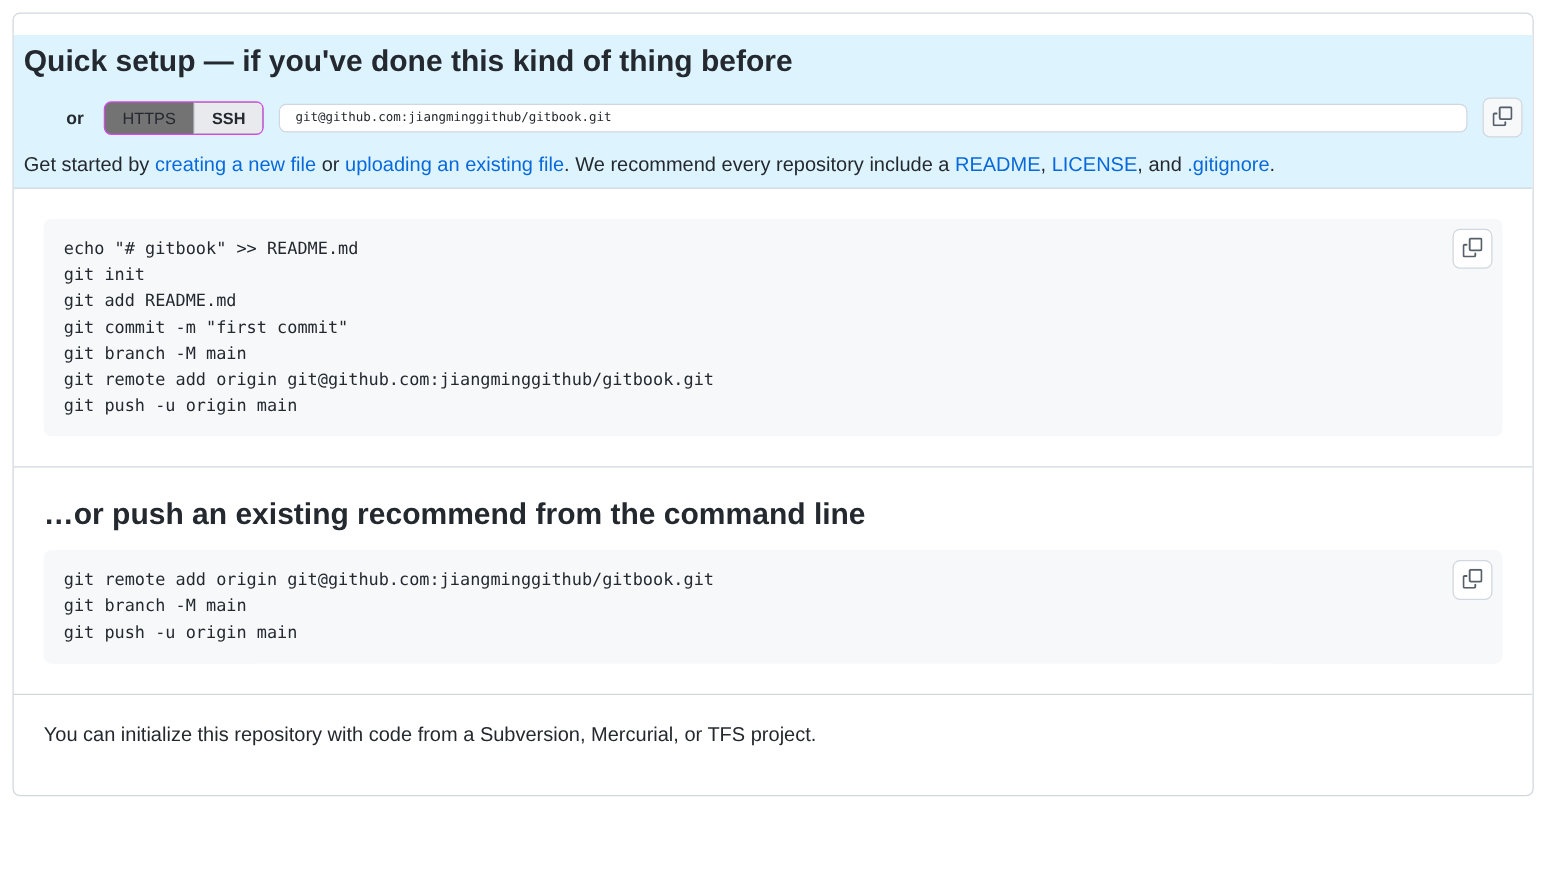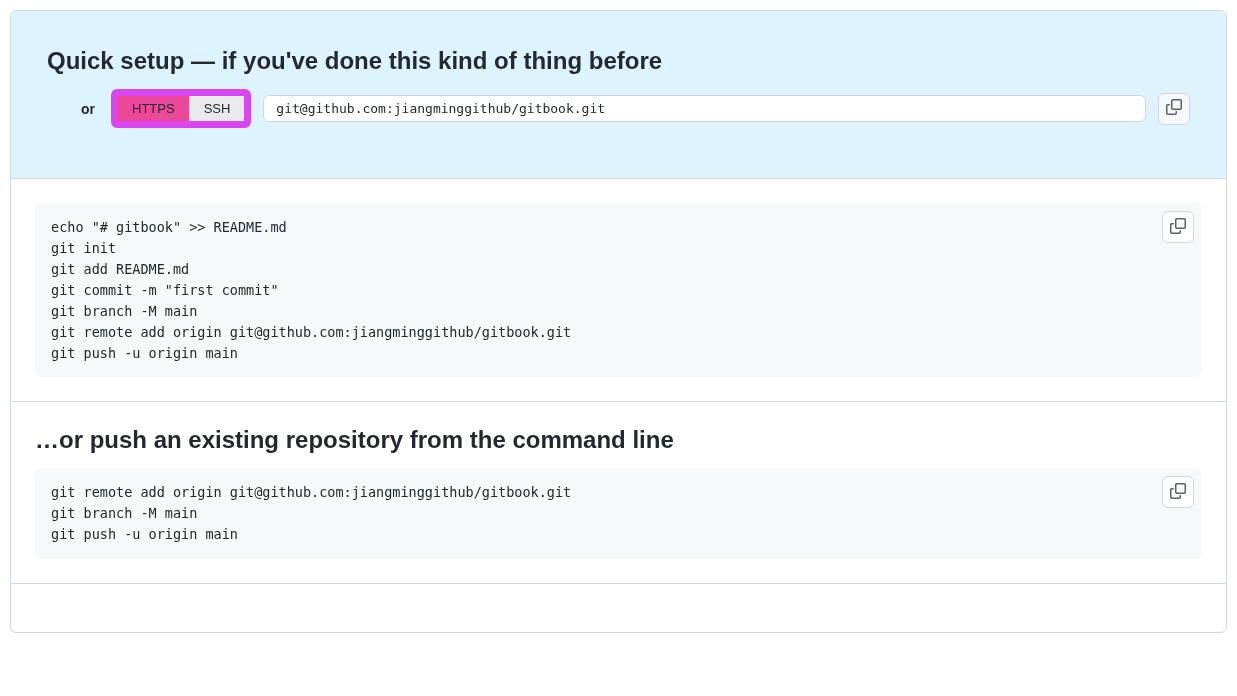--- a/index.html
+++ b/index.html
@@ -15,67 +15,69 @@
       padding: 10px;
     }
     .container {
       border: 1px solid #d0d7de;
       border-radius: 6px;
       overflow: hidden;
     }
     .quick-setup {
       background: #ddf4ff;
       border-bottom: 1px solid #d0d7de;
-      padding: 36px;
+      padding: 8px;
+      margin-top: 17px;
     }
     h2 {
       font-size: 24px;
       font-weight: 600;
       margin-bottom: 14px;
       color: #24292f;
     }
     .protocol-row {
       display: flex;
       align-items: center;
       gap: 12px;
       margin-bottom: 14px;
     }
     .or-label {
       font-weight: 600;
       margin-left: 34px;
       margin-right: 4px;
     }
     .btn-group {
       display: inline-flex;
-      border: 7px solid #d946ef;
+      border: 1px solid #d946ef;
       border-radius: 6px;
       overflow: hidden;
-      background: #ec4899;
+      background: #737373;
       align-items: center;
     }
     .btn-group button {
       padding: 5px 14px;
       font-size: 13px;
       font-weight: 500;
       border: none;
       background: transparent;
       cursor: pointer;
       color: #24292f;
       font-family: inherit;
     }
     .btn-group button.selected {
       background: #e8eaed;
+      font-weight: bold;
     }
     .btn-group button + button {
       border-left: 1px solid #d0d7de;
     }
     .url-input {
       flex: 1;
       padding: 5px 12px;
-      font-size: 13px;
+      font-size: 10px;
       font-family: ui-monospace, SFMono-Regular, "SF Mono", Menlo, Consolas, monospace;
       border: 1px solid #d0d7de;
       border-radius: 6px;
       background: #fff;
       color: #24292f;
     }
     .copy-btn {
       width: 32px;
       height: 32px;
       border: 1px solid #d0d7de;
@@ -153,20 +155,23 @@
       <button class="copy-btn">
         <span>
           <svg viewBox="0 0 16 16">
               <path d="M0 6.75C0 5.784.784 5 1.75 5h1.5a.75.75 0 010 1.5h-1.5a.25.25 0 00-.25.25v7.5c0 .138.112.25.25.25h7.5a.25.25 0 00.25-.25v-1.5a.75.75 0 011.5 0v1.5A1.75 1.75 0 019.25 16h-7.5A1.75 1.75 0 010 14.25v-7.5z"></path>
               <path d="M5 1.75C5 .784 5.784 0 6.75 0h7.5C15.216 0 16 .784 16 1.75v7.5A1.75 1.75 0 0114.25 11h-7.5A1.75 1.75 0 015 9.25v-7.5zm1.75-.25a.25.25 0 00-.25.25v7.5c0 .138.112.25.25.25h7.5a.25.25 0 00.25-.25v-7.5a.25.25 0 00-.25-.25h-7.5z"></path>
             </svg>
         </span>
       </button>
     </div>
 
+    <p class="get-started">
+      <span>Get started by </span><a href="#">creating a new file</a><span> or </span><a href="#">uploading an existing file</a><span>. We recommend every repository include a </span><a href="#">README</a><span>, </span><a href="#">LICENSE</a><span>, and </span><a href="#">.gitignore</a><span>.</span>
+    </p>
   </div>
 
   <div class="section">
     <div class="code-wrapper">
       <div class="code-block">echo "# gitbook" &gt;&gt; README.md
 git init
 git add README.md
 git commit -m "first commit"
 git branch -M main
 git remote add origin git@github.com:jiangminggithub/gitbook.git
@@ -176,33 +181,34 @@
           <svg viewBox="0 0 16 16">
               <path d="M0 6.75C0 5.784.784 5 1.75 5h1.5a.75.75 0 010 1.5h-1.5a.25.25 0 00-.25.25v7.5c0 .138.112.25.25.25h7.5a.25.25 0 00.25-.25v-1.5a.75.75 0 011.5 0v1.5A1.75 1.75 0 019.25 16h-7.5A1.75 1.75 0 010 14.25v-7.5z"></path>
               <path d="M5 1.75C5 .784 5.784 0 6.75 0h7.5C15.216 0 16 .784 16 1.75v7.5A1.75 1.75 0 0114.25 11h-7.5A1.75 1.75 0 015 9.25v-7.5zm1.75-.25a.25.25 0 00-.25.25v7.5c0 .138.112.25.25.25h7.5a.25.25 0 00.25-.25v-7.5a.25.25 0 00-.25-.25h-7.5z"></path>
             </svg>
         </span>
       </button>
     </div>
   </div>
 
   <div class="section">
-    <h2>…or push an existing repository from the command line</h2>
+    <h2>…or push an existing recommend from the command line</h2>
     <div class="code-wrapper">
       <div class="code-block">git remote add origin git@github.com:jiangminggithub/gitbook.git
 git branch -M main
 git push -u origin main</div>
       <button class="copy-btn">
         <span>
           <svg viewBox="0 0 16 16">
               <path d="M0 6.75C0 5.784.784 5 1.75 5h1.5a.75.75 0 010 1.5h-1.5a.25.25 0 00-.25.25v7.5c0 .138.112.25.25.25h7.5a.25.25 0 00.25-.25v-1.5a.75.75 0 011.5 0v1.5A1.75 1.75 0 019.25 16h-7.5A1.75 1.75 0 010 14.25v-7.5z"></path>
               <path d="M5 1.75C5 .784 5.784 0 6.75 0h7.5C15.216 0 16 .784 16 1.75v7.5A1.75 1.75 0 0114.25 11h-7.5A1.75 1.75 0 015 9.25v-7.5zm1.75-.25a.25.25 0 00-.25.25v7.5c0 .138.112.25.25.25h7.5a.25.25 0 00.25-.25v-7.5a.25.25 0 00-.25-.25h-7.5z"></path>
             </svg>
         </span>
       </button>
     </div>
   </div>
 
   <div class="section">
+    <p class="import-text">You can initialize this repository with code from a Subversion, Mercurial, or TFS project.</p>
 
   </div>
 
 </div>
 
 </body></html>

